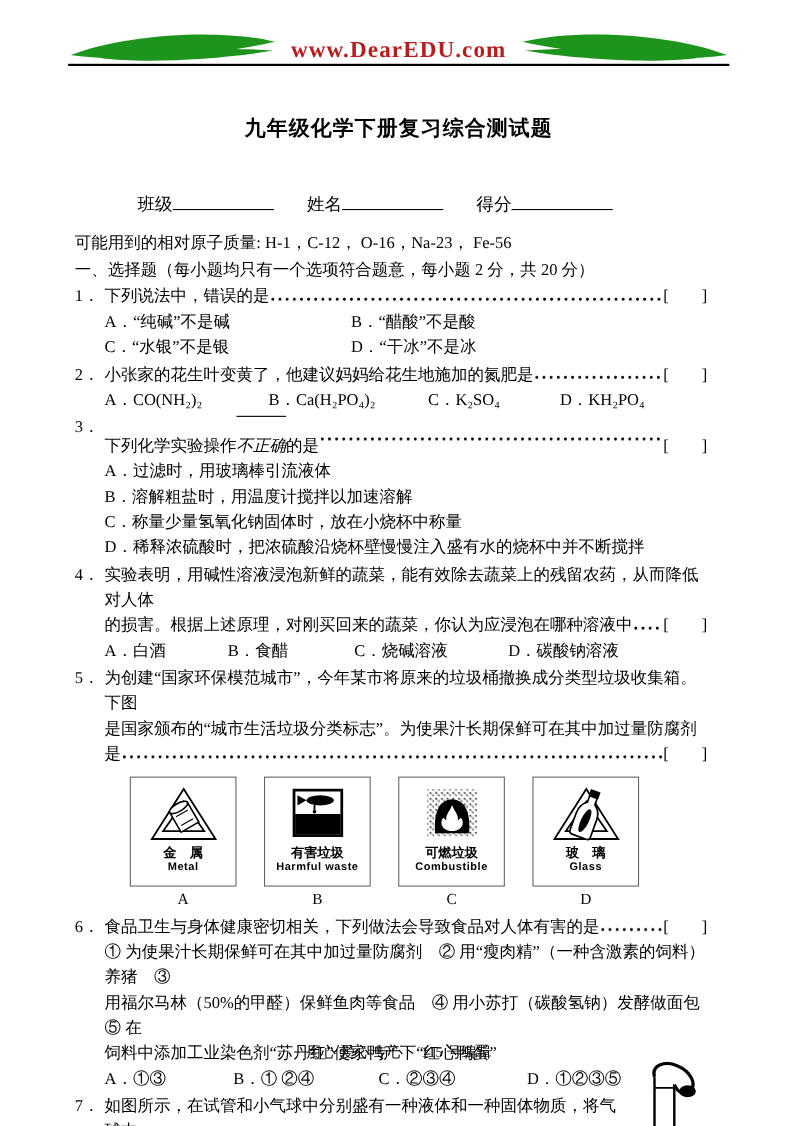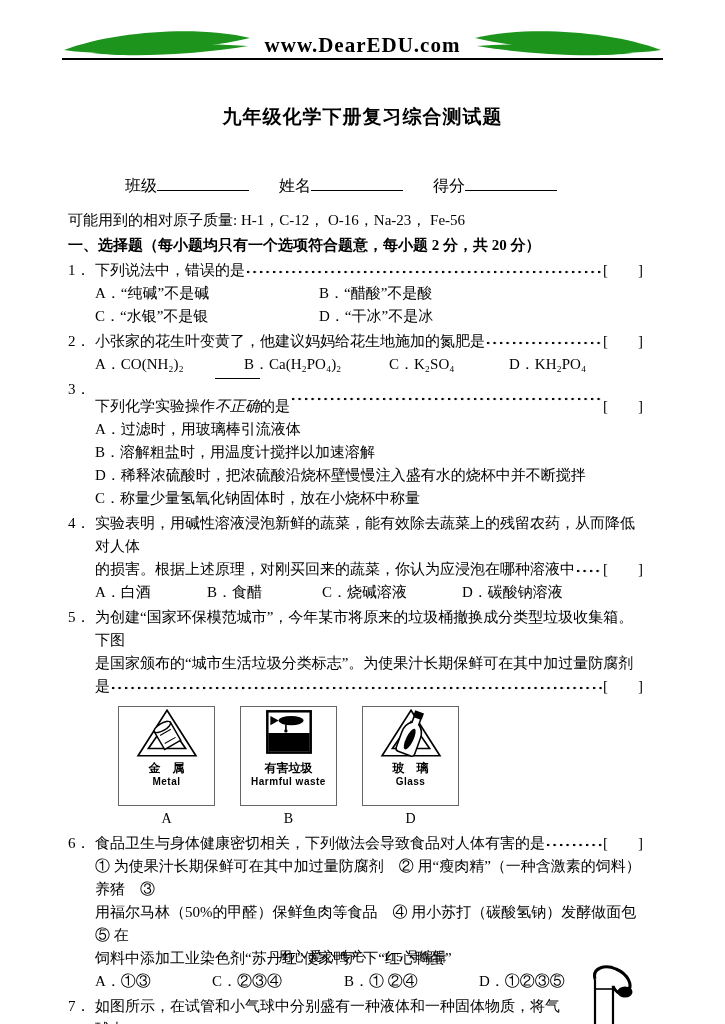--- a/index.html
+++ b/index.html
@@ -11,30 +11,30 @@
     font-family:"Liberation Serif","DejaVu Serif",serif;
     color:#000;
     overflow:hidden;
   }
   
   .banner{position:relative;width:601px;margin:26px auto 0;height:32px;border-bottom:2px solid #000;}
   .banner svg{position:absolute;left:0;bottom:-2px;}
   .site-url{
     position:absolute;left:0;right:0;bottom:0;
     text-align:center;font-weight:bold;font-size:21px;
-    color:#000000;letter-spacing:1px;
+    color:#b91c1c;letter-spacing:1px;
   }
   
   .title{margin-top:44px;text-align:center;font-size:19px;font-weight:bold;letter-spacing:1px;}
   
   .info{margin:46px 0 0 125px;font-size:16px;}
   .info .blank{display:inline-block;width:92px;border-bottom:1px solid #000;height:14px;margin-right:26px;}
   
   .masses{margin:14px 0 0 68px;font-size:15px;}
-  .heading{margin:6px 0 0 68px;font-size:15px;font-weight:bold;}
+  .heading{margin:6px 0 0 68px;font-size:15px;font-weight:normal;}
   .qarea{margin:4px 0 0 68px;width:575px;font-size:15px;line-height:23px;}
   .q{position:relative;padding-left:27px;margin-top:2px;}
   .qno{position:absolute;left:0;top:0;}
   .qline{display:flex;align-items:baseline;}
   .qline .t{white-space:pre;}
   .leader{
     flex:1 1 auto;min-width:10px;height:14px;align-self:center;
     background-image:radial-gradient(circle at 2px 8px,#000 1.1px,transparent 1.6px);
     background-size:6.5px 14px;background-repeat:repeat-x;
     margin:0 1px;
@@ -44,21 +44,21 @@
   .optgrid2{display:grid;grid-template-columns:224px auto;}
   .optgrid4a{display:grid;grid-template-columns:149px 145px 120px auto;}
   .optgrid4b{display:grid;grid-template-columns:112px 115px 140px auto;}
   .optgrid4c{display:grid;grid-template-columns:117px 132px 135px auto;}
   .optline{white-space:pre;}
   
   .symbols{display:flex;gap:25px;margin:8px 0 2px 50px;}
   .sym{width:97px;text-align:center;}
   .sym-box{
     height:100px;border:1.5px solid #666;background:#fff;
-    display:flex;flex-direction:column;align-items:center;justify-content:flex-start;
+    display:flex;flex-direction:column;align-items:center;justify-content:center;
     padding-bottom:3px;box-sizing:border-box;
   }
   .sym-box svg{margin-bottom:2px;}
   .sym-zh{font-size:12px;font-weight:bold;line-height:14px;}
   .sym-en{font-family:"Liberation Sans","DejaVu Sans",sans-serif;font-size:10px;font-weight:bold;line-height:13px;letter-spacing:0.5px;}
   .sym-letter{font-size:14px;margin-top:1px;}
   
   .q7{padding-right:78px;}
   .tube-fig{position:absolute;right:0;top:-30px;}
   
@@ -127,22 +127,22 @@
       <span class="qno">3．</span>
       <div class="qline">
         <span class="t">下列化学实验操作</span>
           <span class="t emph">不正确</span>
           <span class="t">的是</span>
         <span class="leader"></span>
         <span class="bracket">[　　]</span>
       </div>
       <div class="optline">A．过滤时，用玻璃棒引流液体</div>
       <div class="optline">B．溶解粗盐时，用温度计搅拌以加速溶解</div>
+      <div class="optline">C．称量少量氢氧化钠固体时，放在小烧杯中称量</div>
       <div class="optline">D．稀释浓硫酸时，把浓硫酸沿烧杯壁慢慢注入盛有水的烧杯中并不断搅拌</div>
-      <div class="optline">C．称量少量氢氧化钠固体时，放在小烧杯中称量</div>
     </div>
 
     <div class="q">
       <span class="qno">4．</span>
       <div>实验表明，用碱性溶液浸泡新鲜的蔬菜，能有效除去蔬菜上的残留农药，从而降低对人体</div>
       <div class="qline">
         <span class="t">的损害。根据上述原理，对刚买回来的蔬菜，你认为应浸泡在哪种溶液中</span>
         <span class="leader"></span>
         <span class="bracket">[　　]</span>
       </div>
@@ -193,20 +193,40 @@
             <polygon points="20,13 12,8.5 12,17.5" fill="#000"></polygon>
             <line x1="27" y1="17" x2="27" y2="22" stroke="#000" stroke-width="1.6"></line>
             <circle cx="27" cy="23" r="1.6" fill="#000"></circle>
           </svg>
           <div class="sym-zh">有害垃圾</div>
           <div class="sym-en">Harmful waste</div>
         </div>
         <div class="sym-letter">B</div>
       </div>
 
+      <div class="sym">
+        <div class="sym-box">
+          <svg width="62" height="52" viewBox="0 0 60 50">
+            <defs>
+              <pattern id="speck" width="5" height="5" patternUnits="userSpaceOnUse">
+                <rect width="5" height="5" fill="#fff"></rect>
+                <circle cx="1" cy="1.5" r="0.9" fill="#444"></circle>
+                <circle cx="3.5" cy="3.8" r="0.8" fill="#666"></circle>
+                <circle cx="2.4" cy="2.6" r="0.5" fill="#333"></circle>
+              </pattern>
+            </defs>
+            <rect x="8" y="3" width="44" height="42" fill="url(#speck)"></rect>
+            <path d="M15,42 Q13,13 30,12 Q47,13 45,42 Z" fill="#000"></path>
+            <path d="M30,17 C28,23 24,25 25,31 C23,29 23,27 21,30 C19,36 24,40 30,40 C36,40 41,36 39,30 C37,27 37,29 35,31 C36,25 32,23 30,17 Z" fill="#fff"></path>
+          </svg>
+          <div class="sym-zh">可燃垃圾</div>
+          <div class="sym-en">Combustible</div>
+        </div>
+        <div class="sym-letter">C</div>
+      </div>
 
       <div class="sym">
         <div class="sym-box">
           <svg width="62" height="52" viewBox="0 0 60 50">
             <path fill-rule="evenodd" d="M30,3 L58,47 L2,47 Z M30,14 L48,40 L12,40 Z" fill="#fff" stroke="#000" stroke-width="1.6"></path>
             <g transform="rotate(20 30 26)">
               <rect x="26" y="3" width="9" height="6" fill="#000"></rect>
               <path d="M27,9 L34,9 L34,15 Q40,19 40,27 L40,43 Q40,46 37,46 L24,46 Q21,46 21,43 L21,27 Q21,19 27,15 Z" fill="#fff" stroke="#000" stroke-width="1.5"></path>
               <ellipse cx="30.5" cy="31" rx="3.5" ry="11" fill="#000" transform="rotate(6 30.5 31)"></ellipse>
             </g>
@@ -224,22 +244,22 @@
       <div class="qline">
         <span class="t">食品卫生与身体健康密切相关，下列做法会导致食品对人体有害的是</span>
         <span class="leader"></span>
         <span class="bracket">[　　]</span>
       </div>
       <div>① 为使果汁长期保鲜可在其中加过量防腐剂　② 用“瘦肉精”（一种含激素的饲料）养猪　③</div>
       <div>用福尔马林（50%的甲醛）保鲜鱼肉等食品　④ 用小苏打（碳酸氢钠）发酵做面包　⑤ 在</div>
       <div>饲料中添加工业染色剂“苏丹红”使家鸭产下“红心鸭蛋”</div>
       <div class="optgrid4c">
         <span class="optline">A．①③</span>
+        <span class="optline">B．① ②④</span>
         <span class="optline">C．②③④</span>
-        <span class="optline">B．① ②④</span>
         <span class="optline">D．①②③⑤</span>
       </div>
     </div>
 
     <div class="q q7">
       <span class="qno">7．</span>
       <div>如图所示，在试管和小气球中分别盛有一种液体和一种固体物质，将气球中</div>
 
       <div class="tube-fig">
         <svg width="68" height="122" viewBox="0 0 68 122">

